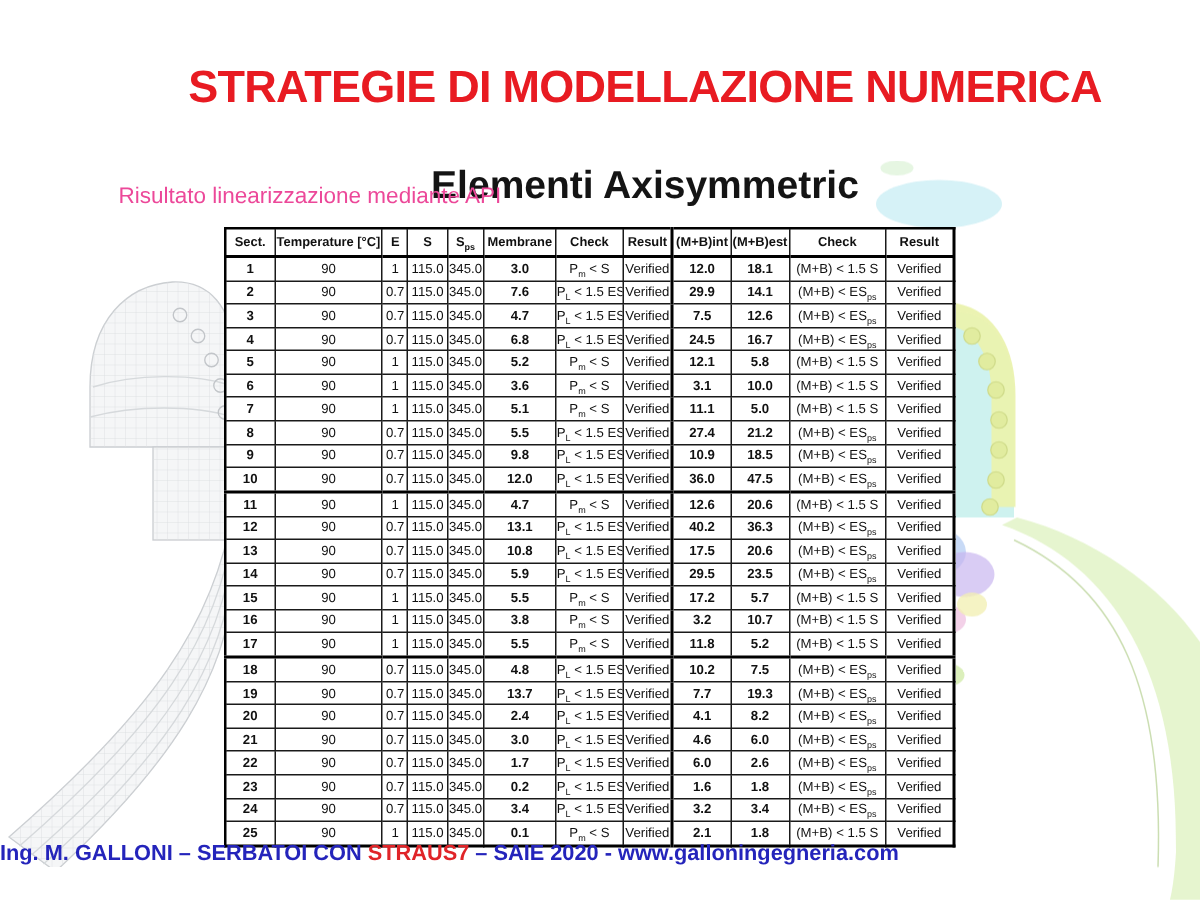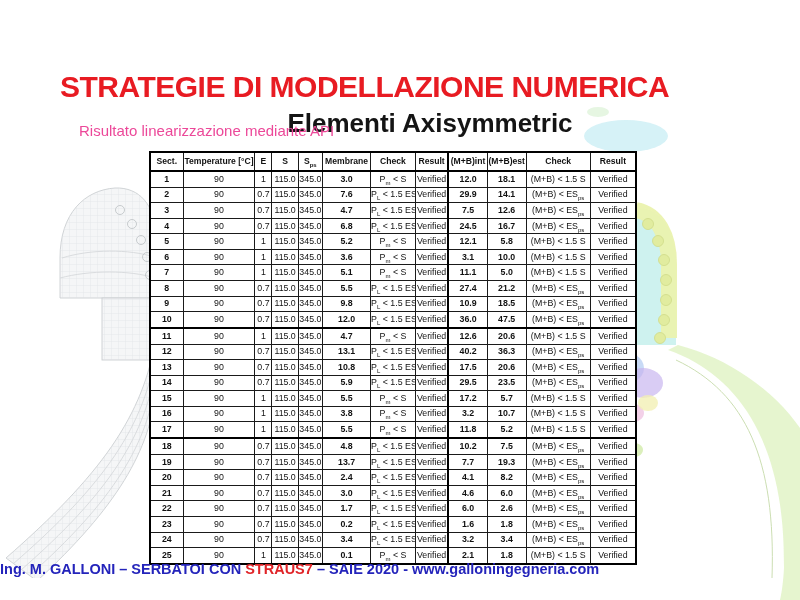--- a/index.html
+++ b/index.html
@@ -7,23 +7,22 @@
     width:800px;height:600px;position:relative;overflow:hidden;
     background:#ffffff;
     font-family:"Liberation Sans", sans-serif;
   }
   .bg-svg{position:absolute;z-index:1;}
   #left-mesh{left:0;top:138px;}
   #right-fea{left:548px;top:98px;}
 
   .slide-title{
     position:absolute;z-index:3;top:42px;left:60px;width:740px;
-    font-size:30px;font-weight:bold;letter-spacing:-0.5px;
+    text-align:center;font-size:30px;font-weight:bold;letter-spacing:-0.5px;
     color:var(--title-red,#e81b22);
-    margin-top:28px;
   }
   .slide-subtitle{
     position:absolute;z-index:3;top:84px;left:60px;width:740px;
     text-align:center;font-size:26px;font-weight:bold;color:#141414;margin-top:24px;
   }
   .caption{
     position:absolute;z-index:3;top:122px;left:79px;
     font-size:15px;color:#ec4899;
   }
 

